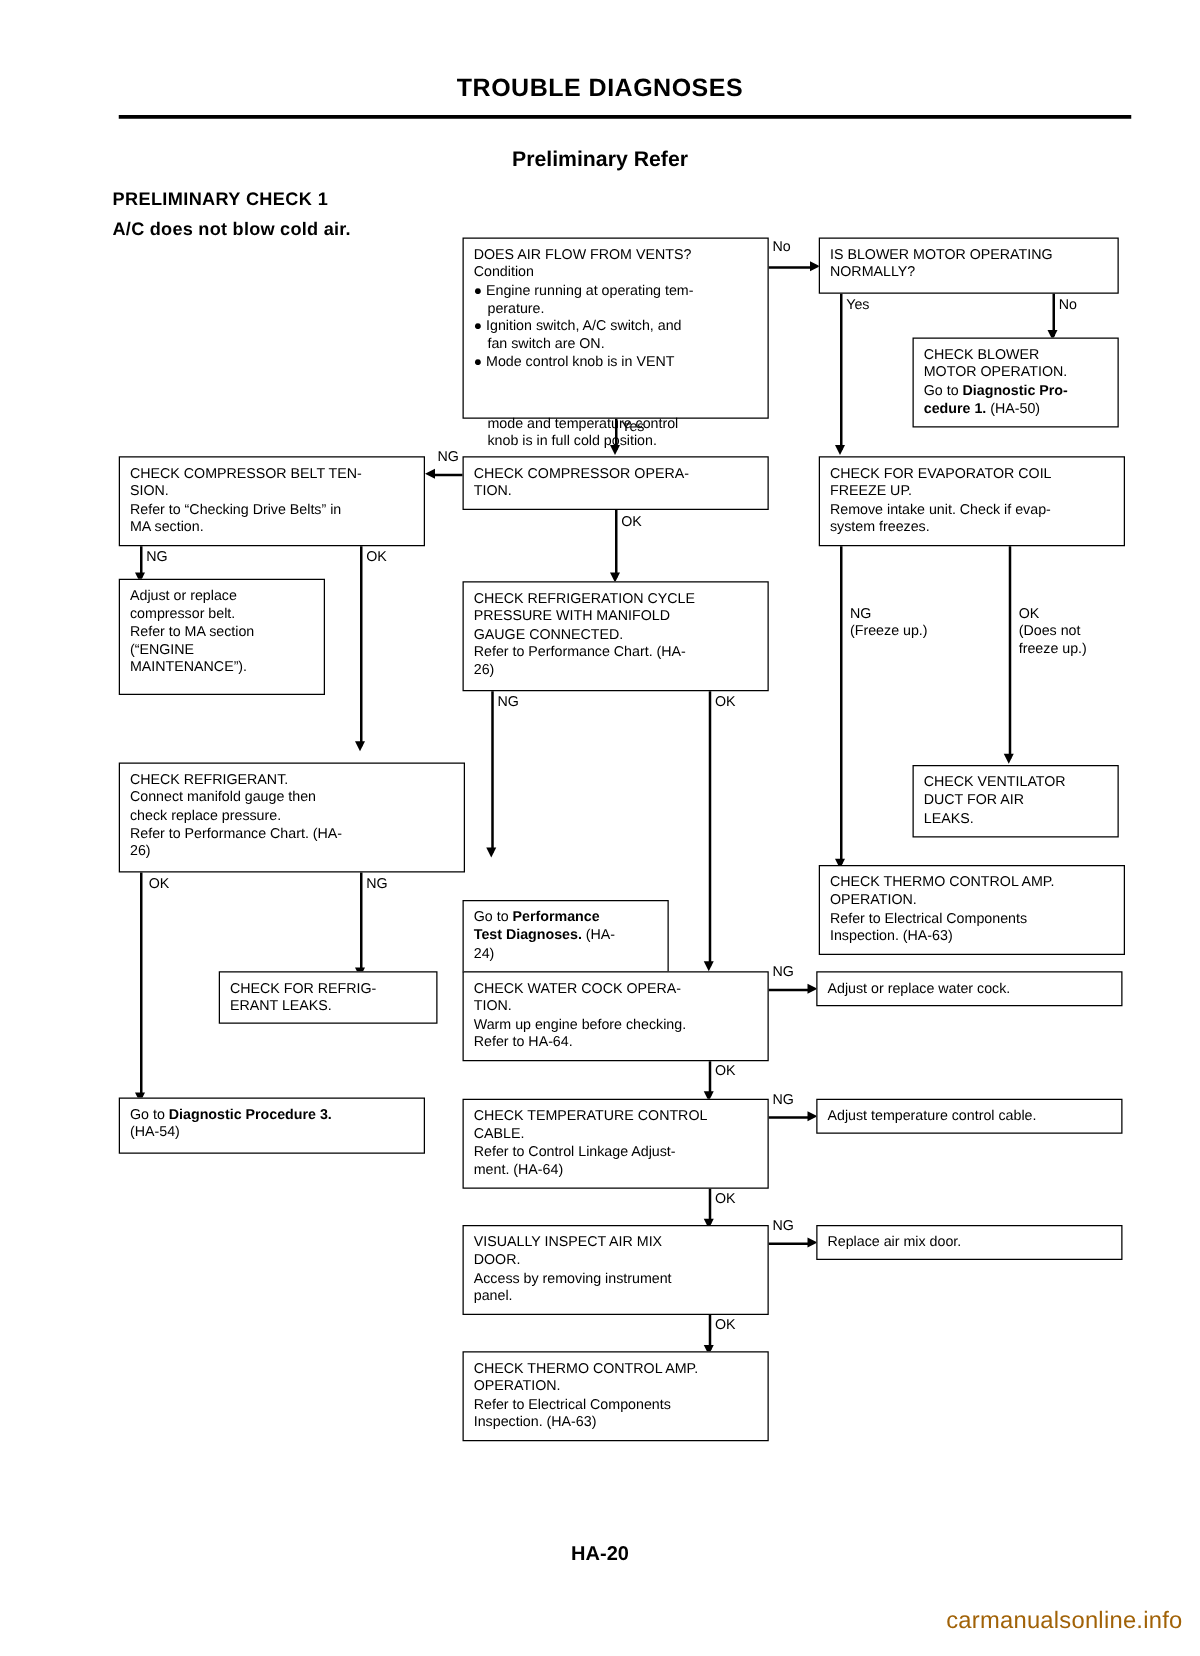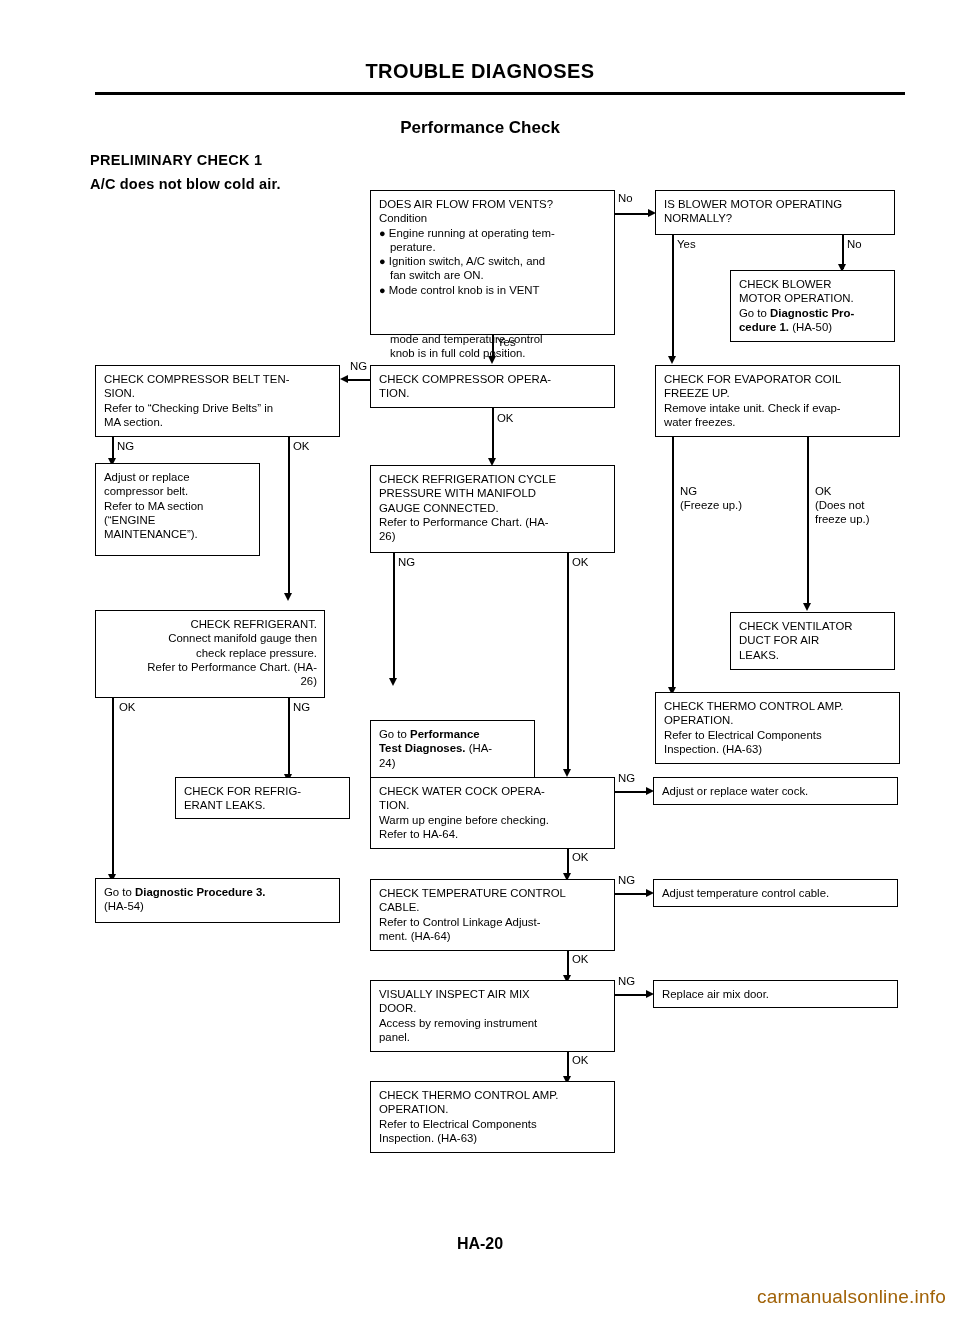--- a/index.html
+++ b/index.html
@@ -131,21 +131,21 @@
     letter-spacing: 0.2px;
   }
 </style>
 </head>
 <body>
 
 <div id="page-header">
   <div class="title">TROUBLE DIAGNOSES</div>
 </div>
 <div id="header-rule"></div>
-<div id="section-title">Performance Check</div>
+<div id="section-title">Preliminary Refer</div>
 <div id="check-heading">PRELIMINARY CHECK 1</div>
 <div id="check-subheading">A/C does not blow cold air.</div>
 
 <div class="fbox" style="left:370px; top:190px; width:245px; height:145px;">
   <span class="ln">DOES AIR FLOW FROM VENTS?</span>
   <span class="ln">Condition</span>
   <span class="bullet"><span class="dot">●</span> <span>Engine running at operating tem-</span></span>
   <span class="ln" style="padding-left:11px;">perature.</span>
   <span class="bullet"><span class="dot">●</span> <span>Ignition switch, A/C switch, and</span></span>
   <span class="ln" style="padding-left:11px;">fan switch are ON.</span>
@@ -195,21 +195,21 @@
 
 <div class="fbox" style="left:370px; top:365px; width:245px; height:43px;">
   <span class="ln">CHECK COMPRESSOR OPERA-</span>
   <span class="ln">TION.</span>
 </div>
 
 <div class="fbox" style="left:655px; top:365px; width:245px; height:72px;">
   <span class="ln">CHECK FOR EVAPORATOR COIL</span>
   <span class="ln">FREEZE UP.</span>
   <span class="ln">Remove intake unit. Check if evap-</span>
-  <span class="ln">water freezes.</span>
+  <span class="ln">system freezes.</span>
 </div>
 
 <div class="vline" style="left:112px; top:437px; height:25px;"></div>
 <div class="arrow-down" style="left:108px; top:458px;"></div>
 <div class="elabel" style="left:117px; top:440px;">NG</div>
 
 <div class="vline" style="left:288px; top:437px; height:160px;"></div>
 <div class="arrow-down" style="left:284px; top:593px;"></div>
 <div class="elabel" style="left:293px; top:440px;">OK</div>
 
@@ -245,21 +245,21 @@
 <div class="elabel" style="left:815px; top:513px;">freeze up.)</div>
 
 <div class="vline" style="left:393px; top:553px; height:129px;"></div>
 <div class="arrow-down" style="left:389px; top:678px;"></div>
 <div class="elabel" style="left:398px; top:556px;">NG</div>
 
 <div class="vline" style="left:567px; top:553px; height:220px;"></div>
 <div class="arrow-down" style="left:563px; top:769px;"></div>
 <div class="elabel" style="left:572px; top:556px;">OK</div>
 
-<div class="fbox" style="left:95px; top:610px; width:230px; height:88px;text-align:right;">
+<div class="fbox" style="left:95px; top:610px; width:277px; height:88px;">
   <span class="ln">CHECK REFRIGERANT.</span>
   <span class="ln">Connect manifold gauge then</span>
   <span class="ln">check replace pressure.</span>
   <span class="ln">Refer to Performance Chart. (HA-</span>
   <span class="ln">26)</span>
 </div>
 
 <div class="fbox" style="left:730px; top:612px; width:165px; height:58px;">
   <span class="ln">CHECK VENTILATOR</span>
   <span class="ln">DUCT FOR AIR</span>

